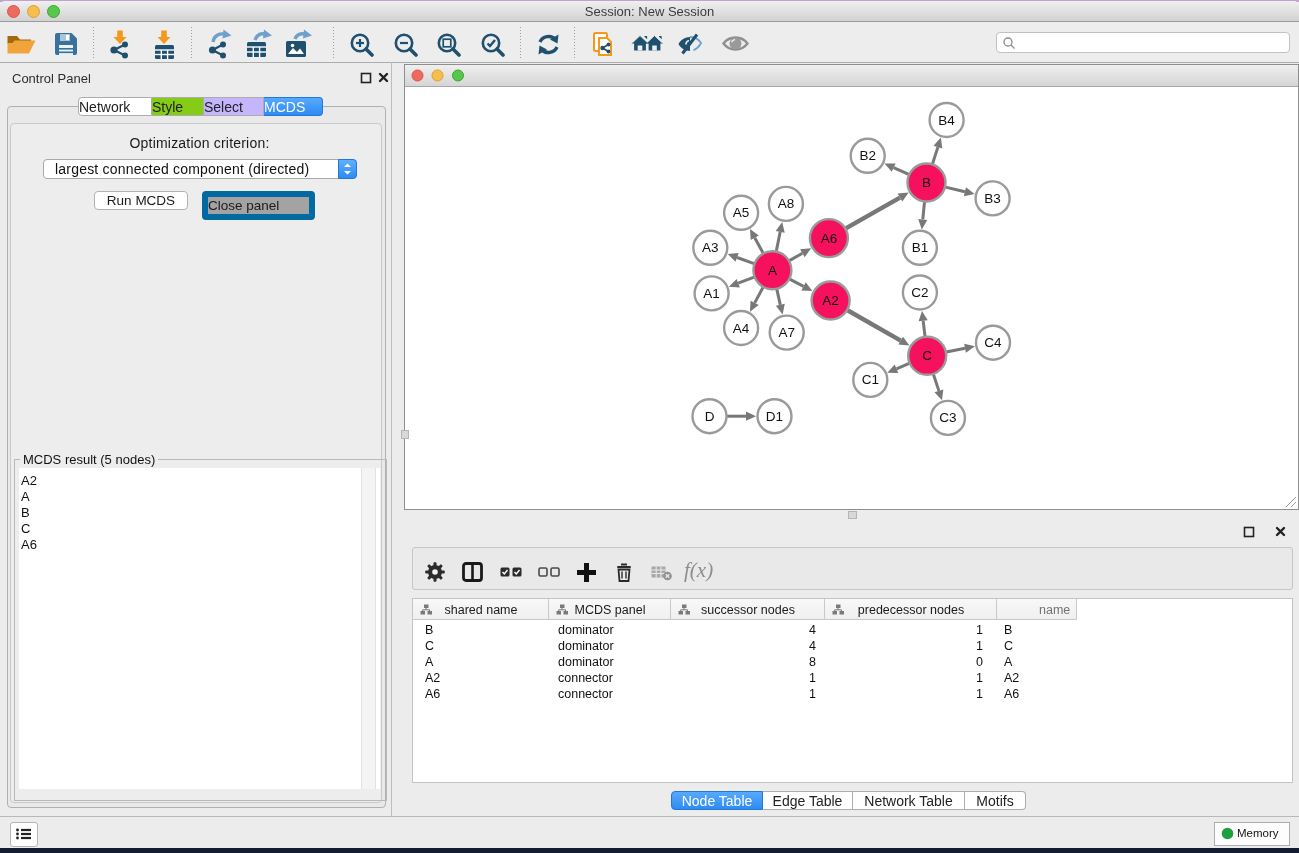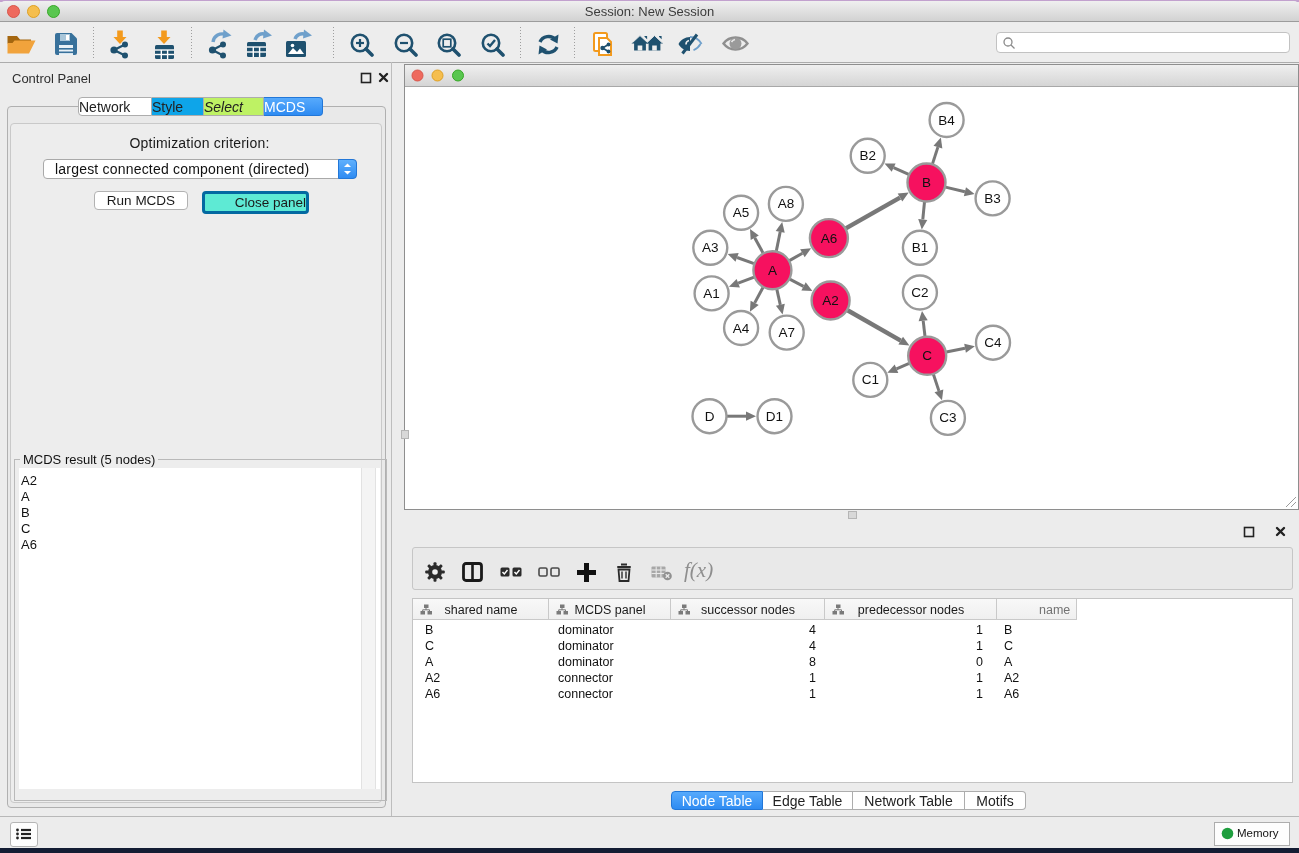--- a/index.html
+++ b/index.html
@@ -160,37 +160,37 @@
 <svg class="abs" style="left:360px;top:72px;" width="30" height="12" viewBox="0 0 30 12">
  <rect x="1.5" y="1.5" width="9" height="9" fill="none" stroke="#222" stroke-width="1.6"></rect>
  <path d="M20 2 L27 9 M27 2 L20 9" stroke="#222" stroke-width="2.4" stroke-linecap="round"></path>
 </svg>
 
 <div class="abs" style="left:7px;top:106px;width:377px;height:700px;background:#E9E9E9;border:1px solid #B0B0B0;border-radius:4px;"></div>
 <div class="abs" style="left:10px;top:123px;width:370px;height:678px;background:#EDEDED;border:1px solid #C9C9C9;border-radius:4px;"></div>
 
 <div class="abs" style="left:78px;top:97px;height:19px;display:flex;font-size:14px;line-height:19px;text-align:left;">
  <div style="width:72px;background:#fff;border:1px solid #ADADAD;border-radius:4px 0 0 4px;color:#222;">Network</div>
- <div style="width:51px;background:#0ea5e9;border:1px solid #ADADAD;border-left:none;color:#222;">Style</div>
- <div style="width:59px;background:#bef264;border:1px solid #ADADAD;border-left:none;color:#222;font-style:italic;">Select</div>
+ <div style="width:51px;background:#84cc16;border:1px solid #ADADAD;border-left:none;color:#222;">Style</div>
+ <div style="width:59px;background:#c4b5fd;border:1px solid #ADADAD;border-left:none;color:#222;">Select</div>
  <div style="width:58px;background:linear-gradient(#57AAFC,#2E8BF2);border:1px solid #2277D8;border-left:none;border-radius:0 4px 4px 0;color:#fff;">MCDS</div>
 </div>
 
 <div class="abs" style="left:43px;top:159px;width:312px;height:18px;background:#fff;border:1px solid #A9A9A9;border-radius:4px;">
  <div style="position:absolute;left:11px;top:0.5px;font-size:14px;letter-spacing:0.2px;color:#111;">largest connected component (directed)</div>
  <div style="position:absolute;right:-1px;top:-1px;width:19px;height:20px;background:linear-gradient(#5FB0FD,#2E8BF2);border-radius:0 4px 4px 0;border:1px solid #2277D8;box-sizing:border-box;">
   <svg width="17" height="18" viewBox="0 0 17 18">
           <path d="M5 7 L8.5 3.4 L12 7 Z" fill="#fff"></path>
           <path d="M5 11 L8.5 14.6 L12 11 Z" fill="#fff"></path>
         </svg>
  </div>
 </div>
 <div class="abs" style="left:0;top:135px;width:399px;text-align:center;font-size:14px;letter-spacing:0.2px;color:#1A1A1A;">Optimization criterion:</div>
 <div class="abs" style="left:94px;top:191px;width:92px;height:17px;background:#fff;border:1px solid #B2B2B2;border-radius:4px;text-align:center;font-size:13.5px;line-height:17px;color:#1A1A1A;">Run MCDS</div>
-<div class="abs" style="left:202px;top:191px;width:101px;height:17px;background:#5eead4;border:3px solid #0369a1;border-radius:4px;text-align:right;font-size:13.5px;line-height:17px;color:#1A1A1A;">Close panel</div>
+<div class="abs" style="left:202px;top:191px;width:101px;height:17px;background:#a3a3a3;border:6px solid #0369a1;border-radius:4px;text-align:left;font-size:13.5px;line-height:17px;color:#1A1A1A;">Close panel</div>
 
 <div class="abs" style="left:14px;top:459px;width:371px;height:340px;border:1px solid #B9B9B9;"></div>
 <div class="abs" style="left:20px;top:452px;background:#EDEDED;padding:0 3px;font-size:13px;color:#111;">MCDS result (5 nodes)</div>
 <div class="abs" style="left:19px;top:468px;width:361px;height:321px;background:#fff;"></div>
 <div class="abs" style="left:361px;top:468px;width:13px;height:321px;background:#F4F4F4;border-left:1px solid #E2E2E2;border-right:1px solid #E2E2E2;"></div>
 <div class="abs" style="left:21px;top:473px;font-size:13px;line-height:16px;color:#111;">A2<br>A<br>B<br>C<br>A6</div>
 
 <div class="abs" style="left:404px;top:64px;width:895px;height:446px;background:#fff;border:1px solid #8E8E8E;box-sizing:border-box;"></div>
 <div class="abs" style="left:405px;top:65px;width:893px;height:21px;background:linear-gradient(#EFEFEF,#D5D5D5);border-bottom:1px solid #A8A8A8;"></div>
 <svg class="abs" style="left:410px;top:69px;" width="60" height="13">

